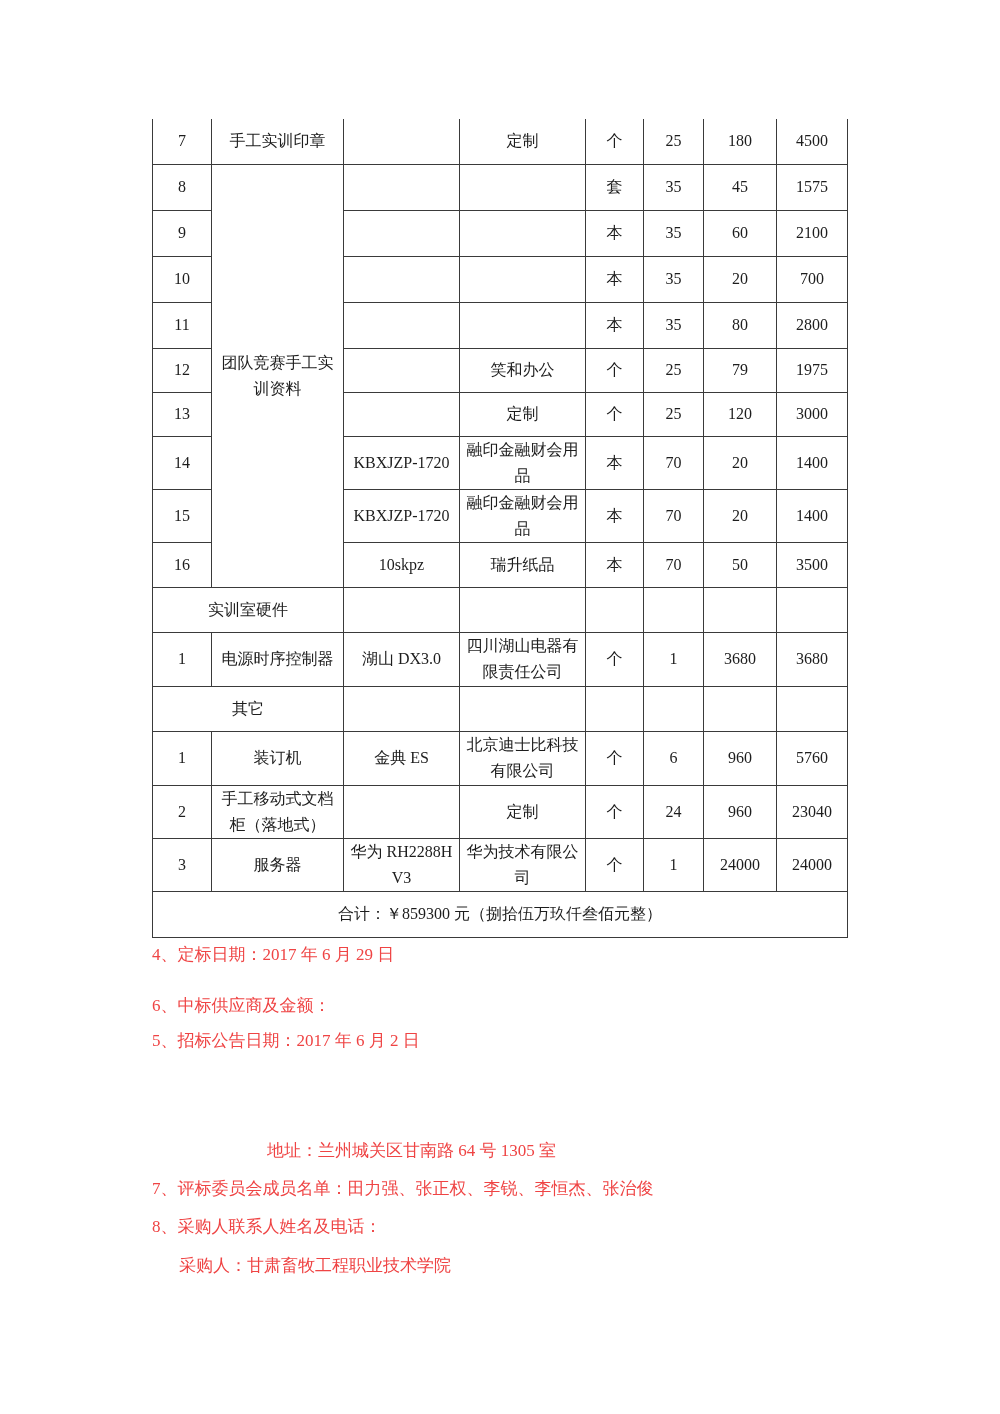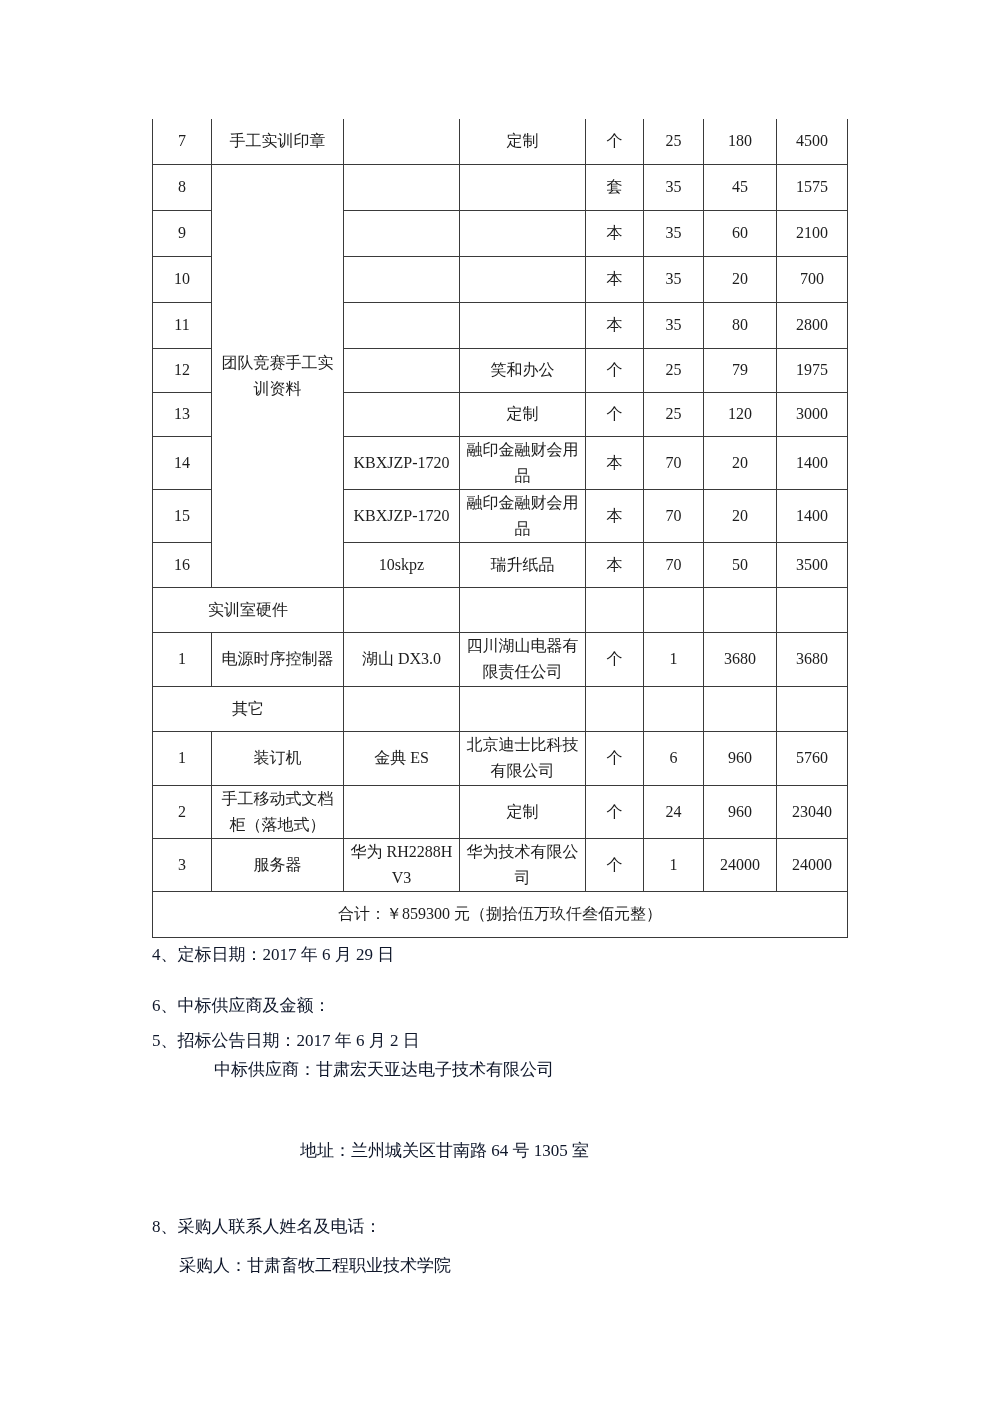--- a/index.html
+++ b/index.html
@@ -19,21 +19,21 @@
     padding:0 4px;line-height:26px;
     word-break:break-all;overflow:hidden;
   }
   
   table.doc-table tr.tfirst td{border-top:none;}
   .bold{font-weight:normal;}
   tr.h44{height:44px;} tr.h45{height:45px;} tr.h46{height:46px;}
   tr.h52{height:52px;} tr.h53{height:53px;} tr.h54{height:54px;}
   .note{
     position:absolute;font-size:17px;line-height:20px;
-    white-space:nowrap;color:#0f172a;
+    white-space:nowrap;color:#ef4444;
   }
 </style>
 </head>
 <body>
 
 <div class="page">
 
   <table class="doc-table">
     <colgroup>
       <col style="width:59px">
@@ -201,18 +201,18 @@
 
       <tr class="h46">
         <td colspan="8">合计：￥859300 元（捌拾伍万玖仟叁佰元整）</td>
       </tr>
     </tbody>
   </table>
 
   <div class="note" style="top:945px;left:152px;">4、定标日期：2017 年 6 月 29 日</div>
   <div class="note" style="top:983px;left:152px;margin-top:48px;">5、招标公告日期：2017 年 6 月 2 日</div>
   <div class="note" style="top:996px;left:152px;">6、中标供应商及金额：</div>
-  <div class="note" style="top:1060px;left:214px;">中标供应商：甘肃宏天亚达电子技术有限公司</div>
-  <div class="note" style="top:1141px;left:267px;margin-left:33px;">地址：兰州城关区甘南路 64 号 1305 室</div>
+  <div class="note" style="top:1141px;left:267px;">地址：兰州城关区甘南路 64 号 1305 室</div>
+  <div class="note" style="top:1179px;left:152px;">7、评标委员会成员名单：田力强、张正权、李锐、李恒杰、张治俊</div>
   <div class="note" style="top:1217px;left:152px;">8、采购人联系人姓名及电话：</div>
   <div class="note" style="top:1256px;left:179px;">采购人：甘肃畜牧工程职业技术学院</div>
 
 </div>
 
 </body></html>

